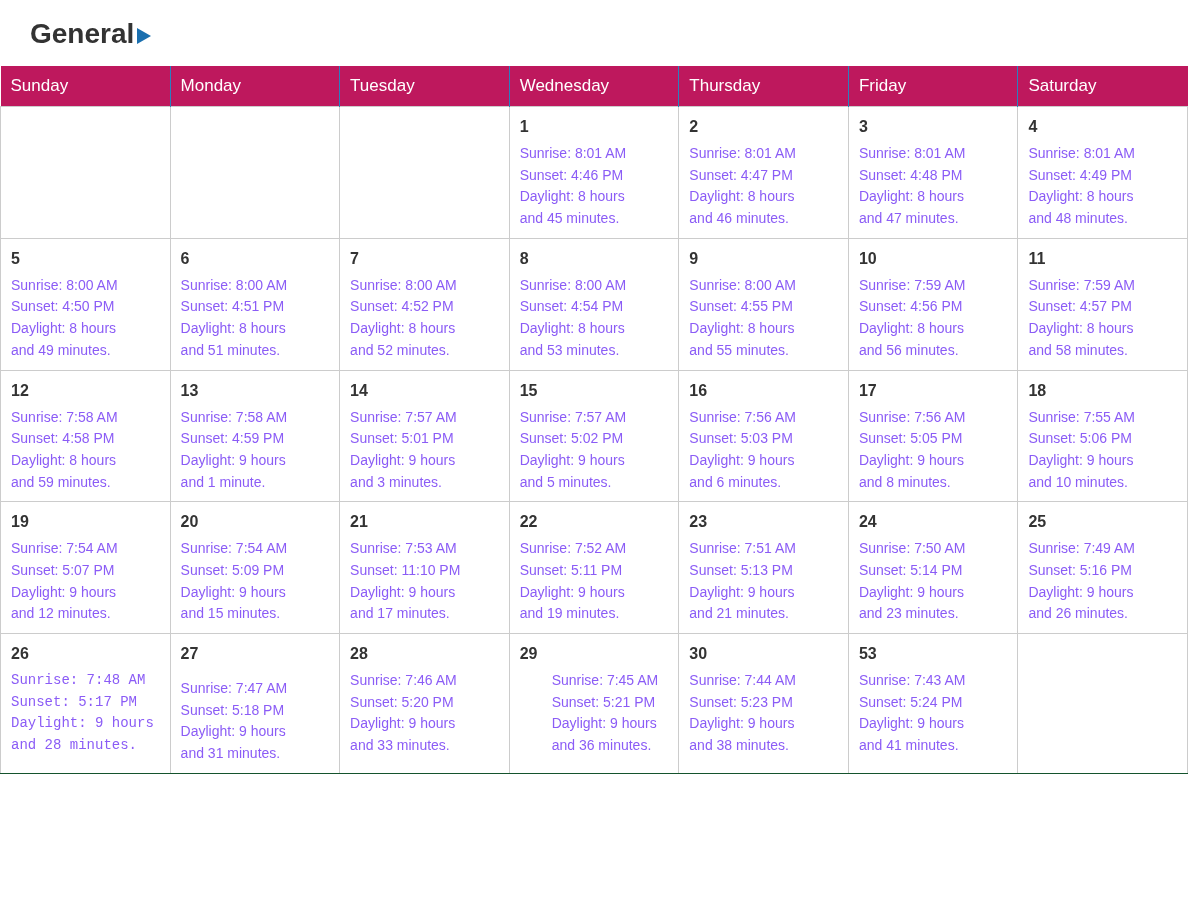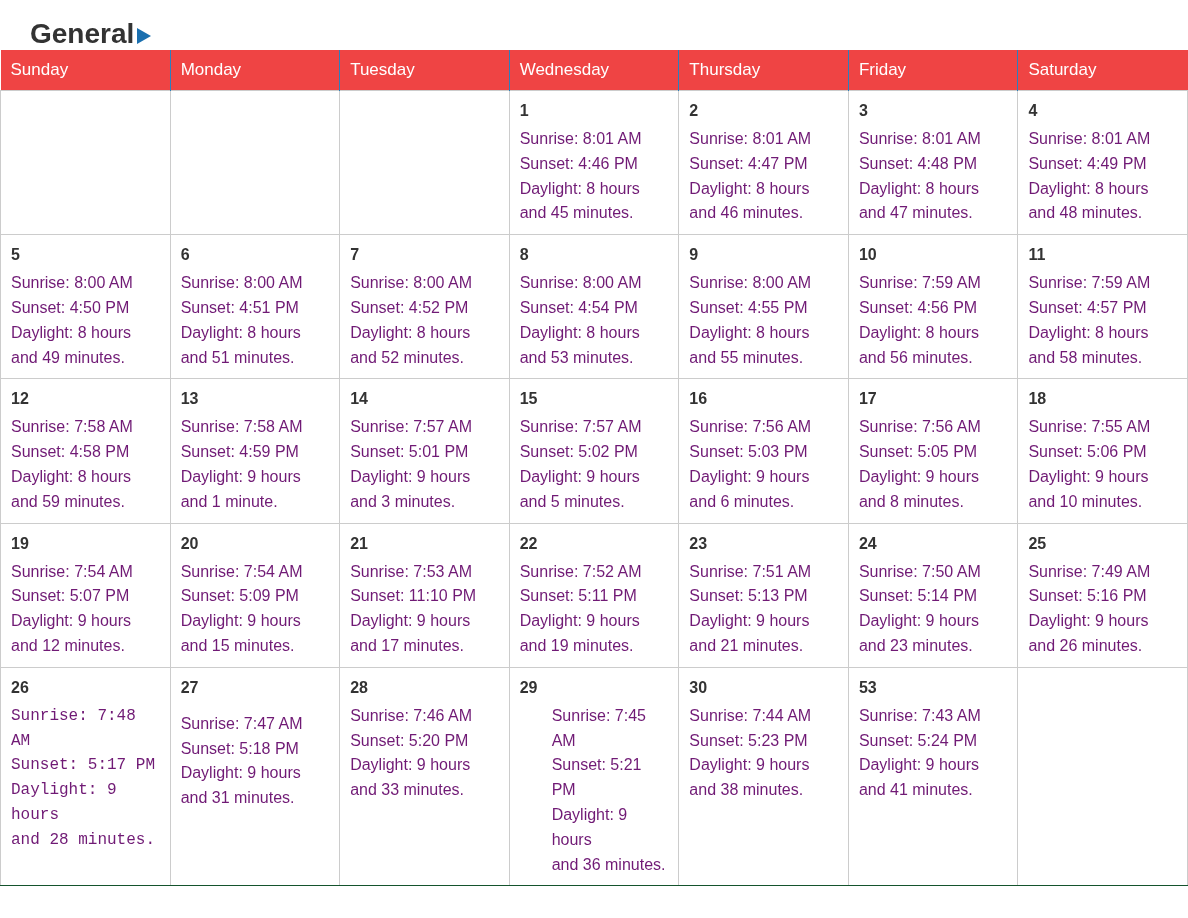--- a/index.html
+++ b/index.html
@@ -7,21 +7,21 @@
       font-family: Arial, sans-serif;
       background: #fff;
       color: #333;
       width: 1188px;
       min-height: 918px;
     }
     .header {
       display: flex;
       justify-content: space-between;
       align-items: flex-start;
-      padding: 20px 30px 4px 30px;
+      padding: 20px 30px 20px 30px;
     }
     .logo {
       display: flex;
       flex-direction: column;
       align-items: flex-start;
     }
     .logo-text {
       font-size: 28px;
       font-weight: bold;
       color: #333;
@@ -49,21 +49,21 @@
       font-size: 22px;
       color: #555;
       margin-top: 4px;
     }
     .calendar {
       width: 100%;
       border-collapse: collapse;
       margin: 0;
     }
     .calendar thead tr th {
-      background: #ef4444;
+      background: #be185d;
       color: #fff;
       font-size: 17px;
       font-weight: normal;
       padding: 10px 10px;
       text-align: left;
       border-right: 1px solid #2a7fbf;
     }
     .calendar thead tr th:last-child {
       border-right: none;
     }
@@ -78,22 +78,22 @@
       color: #333;
     }
     .day-number {
       font-size: 16px;
       font-weight: bold;
       color: #333;
       margin-bottom: 4px;
       display: block;
     }
     .day-info {
-      font-size: 16px;
-      color: #701a75;
+      font-size: 14px;
+      color: #8b5cf6;
       line-height: 1.55;
     }
     .calendar tbody tr:last-child td {
       border-bottom: 1px solid #14532d;
     }
   </style>
 </head>
 <body>
 
 <div class="header">

